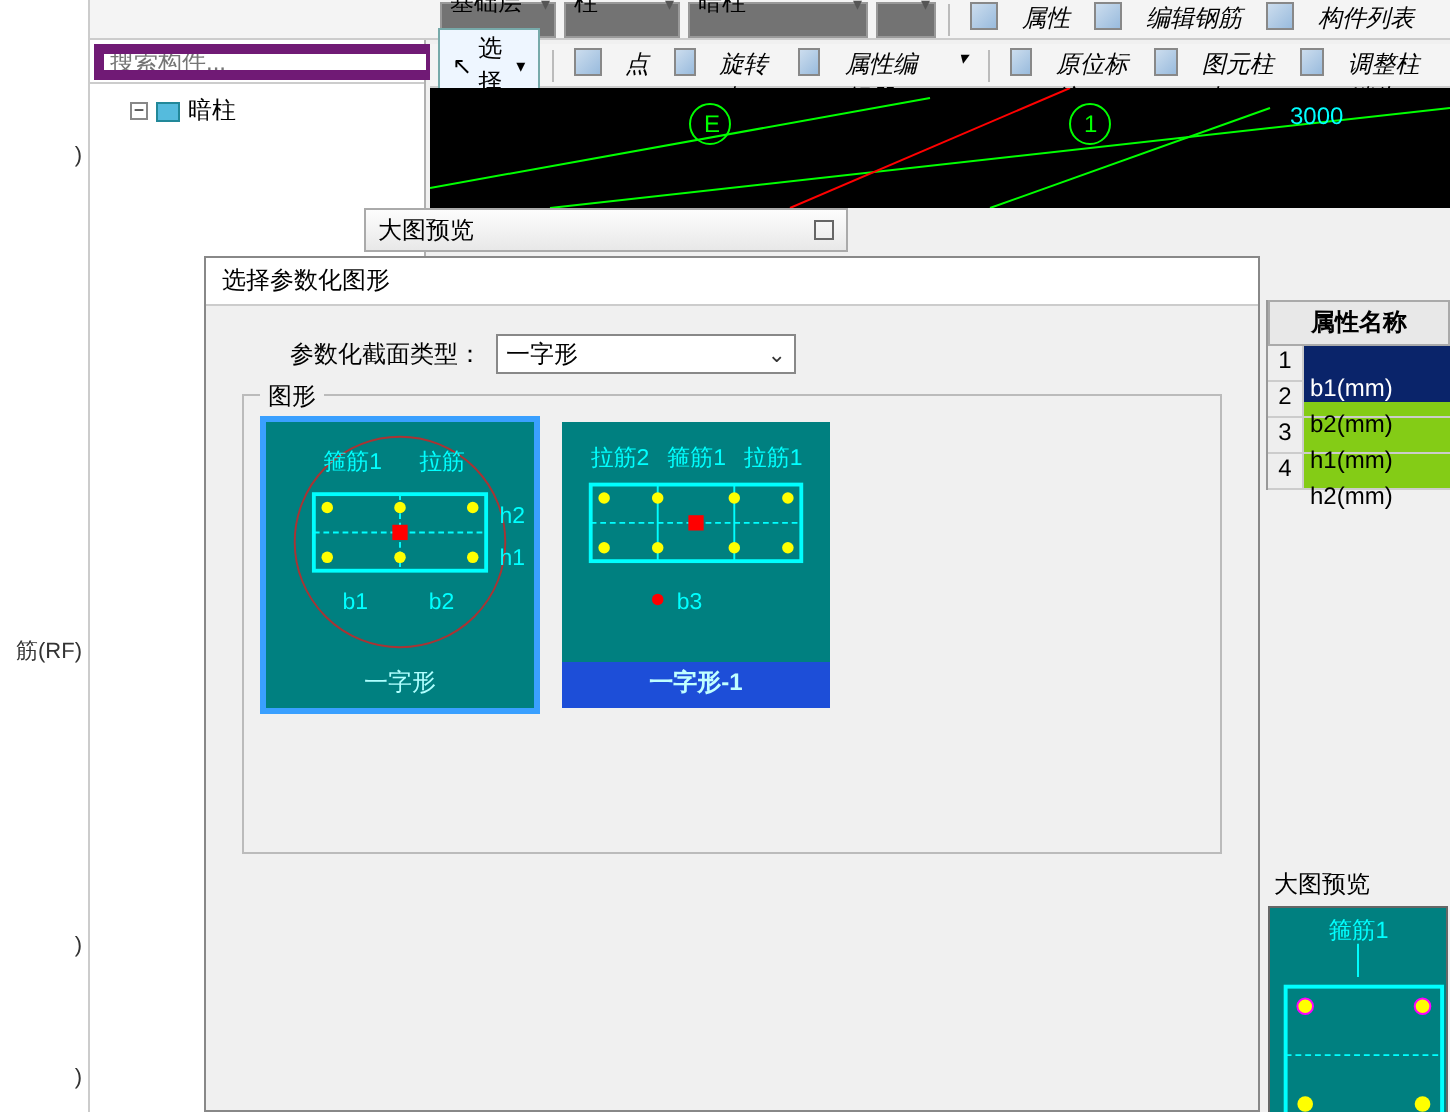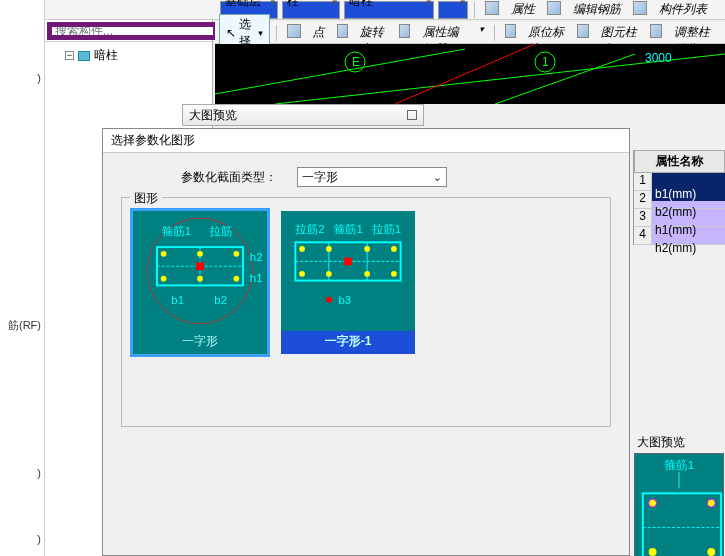--- a/index.html
+++ b/index.html
@@ -1,19 +1,19 @@
 <!DOCTYPE html>
 <html><head>
 <meta charset="utf-8">
 <style>
 * { box-sizing: border-box; margin: 0; padding: 0; font-family: "Microsoft YaHei", SimSun, sans-serif; font-size: 12px; }
 body { background: #f0f0f0; width: 725px; height: 556px; overflow: hidden; position: relative; }
 
 .top-bar1 { position: absolute; left: 45px; top: 0; right: 0; height: 20px; background: #f4f4f4; border-bottom: 1px solid #ccc; display: flex; align-items: center; padding-left: 175px; gap: 4px; }
-.combo { height: 18px; border: 1px solid #999; background: #1d4ed8; padding: 0 14px 16px 4px; position: relative; display: flex; align-items: center; min-width: 58px; }
+.combo { height: 18px; border: 1px solid #999; background: #737373; padding: 0 14px 16px 4px; position: relative; display: flex; align-items: center; min-width: 58px; }
 .combo::after { content: "▾"; position: absolute; right: 2px; font-size: 9px; color: #555; }
 .tbtn { display: flex; align-items: flex-start; gap: 12px; padding: 0 4px; height: 18px; cursor: pointer; font-style: italic; }
 .ticon { width: 14px; height: 14px; border: 1px solid #888; background: linear-gradient(135deg,#cde,#9bd); }
 
 .top-bar2 { position: absolute; left: 215px; top: 22px; right: 0; height: 22px; background: #f4f4f4; border-bottom: 1px solid #ccc; display: flex; align-items: center; gap: 4px; padding-left: 4px; }
 .sel-btn { border: 1px solid #7aa; background: #eef6ff; padding: 1px 6px; display: flex; align-items: center; gap: 3px; }
 .sep { width: 1px; height: 16px; background: #bbb; margin: 0 2px; }
 
 .left-panel { position: absolute; left: 45px; top: 0; width: 168px; height: 100%; background: #fff; border-right: 1px solid #b0b0b0; }
 .search-row { display: flex; align-items: center; height: 22px; border-bottom: 1px solid #ccc; margin-top: 20px; }
@@ -30,35 +30,35 @@
 
 .canvas { position: absolute; left: 215px; top: 44px; right: 0; height: 60px; background: #000; overflow: hidden; }
 .canvas svg { width: 100%; height: 100%; }
 
 .prop-editor-tab { position: absolute; left: 182px; top: 104px; width: 242px; height: 22px; background: linear-gradient(#fdfdfd,#e8e8e8); border: 1px solid #aaa; display: flex; align-items: center; padding: 0 6px; justify-content: space-between; }
 .pin { width: 10px; height: 10px; border: 1px solid #666; }
 
 .dialog { position: absolute; left: 102px; top: 128px; right: 95px; bottom: 0; background: #f0f0f0; border: 1px solid #888; }
 .dlg-title { background: #fff; border-bottom: 1px solid #ccc; padding: 3px 8px; }
 .dlg-body { padding: 14px 18px; }
-.row-type { display: flex; align-items: center; gap: 20px; margin-left: 60px; }
+.row-type { display: flex; align-items: center; gap: 7px; margin-left: 24px; }
 .select { border: 1px solid #888; background: #fff; height: 20px; width: 150px; padding: 0 4px; display: flex; align-items: center; justify-content: space-between; }
 .select::after { content: "⌄"; font-size: 11px; color: #333; }
 
 .group { margin-top: 10px; border: 1px solid #bbb; padding: 10px 8px 8px 8px; position: relative; height: 230px; }
 .group-title { position: absolute; top: -8px; left: 8px; background: #f0f0f0; padding: 0 4px; }
 .thumbs { display: flex; gap: 8px; }
 .thumb { width: 140px; border: 3px solid transparent; padding: 0; text-align: center; cursor: pointer; }
 .thumb.sel { border-color: #3aa0ff; background: #00ffff; }
 .thumb-img { width: 100%; height: 120px; background: #008080; position: relative; }
 .thumb-cap { font-size: 12px; color: #1a5a8a; padding: 2px 0 4px 0; }
 .thumb.sel .thumb-cap { background: #008080; color: #b0ffff; }
 .thumb:not(.sel) .thumb-cap { background: #1d4ed8; color: #c0ffff; font-weight: bold; }
 
-.props { position: absolute; right: 0; top: 150px; width: 92px; background: #c4b5fd; border-left: 1px solid #999; }
+.props { position: absolute; right: 0; top: 150px; width: 92px; background: #84cc16; border-left: 1px solid #999; }
 .props-head { background: #e8e8e8; border: 1px solid #aaa; text-align: center; padding: 2px 0; font-weight: bold; }
 .prow { display: flex; border-bottom: 1px solid #ccc; height: 18px; align-items: stretch; }
 .prow .idx { width: 18px; text-align: center; background: #eee; border-right: 1px solid #ccc; }
 .prow .val { flex: 1; padding: 14px 3px; }
 .prow.hl .val { background: #0a246a; color: #fff; }
 
 .preview { position: absolute; right: 0; top: 432px; width: 92px; }
 .preview-title { padding: 2px 4px; }
 .preview-img { width: 90px; height: 110px; background: #008080; border: 1px solid #666; margin-left: 1px; position: relative; overflow: hidden; }
 </style>

